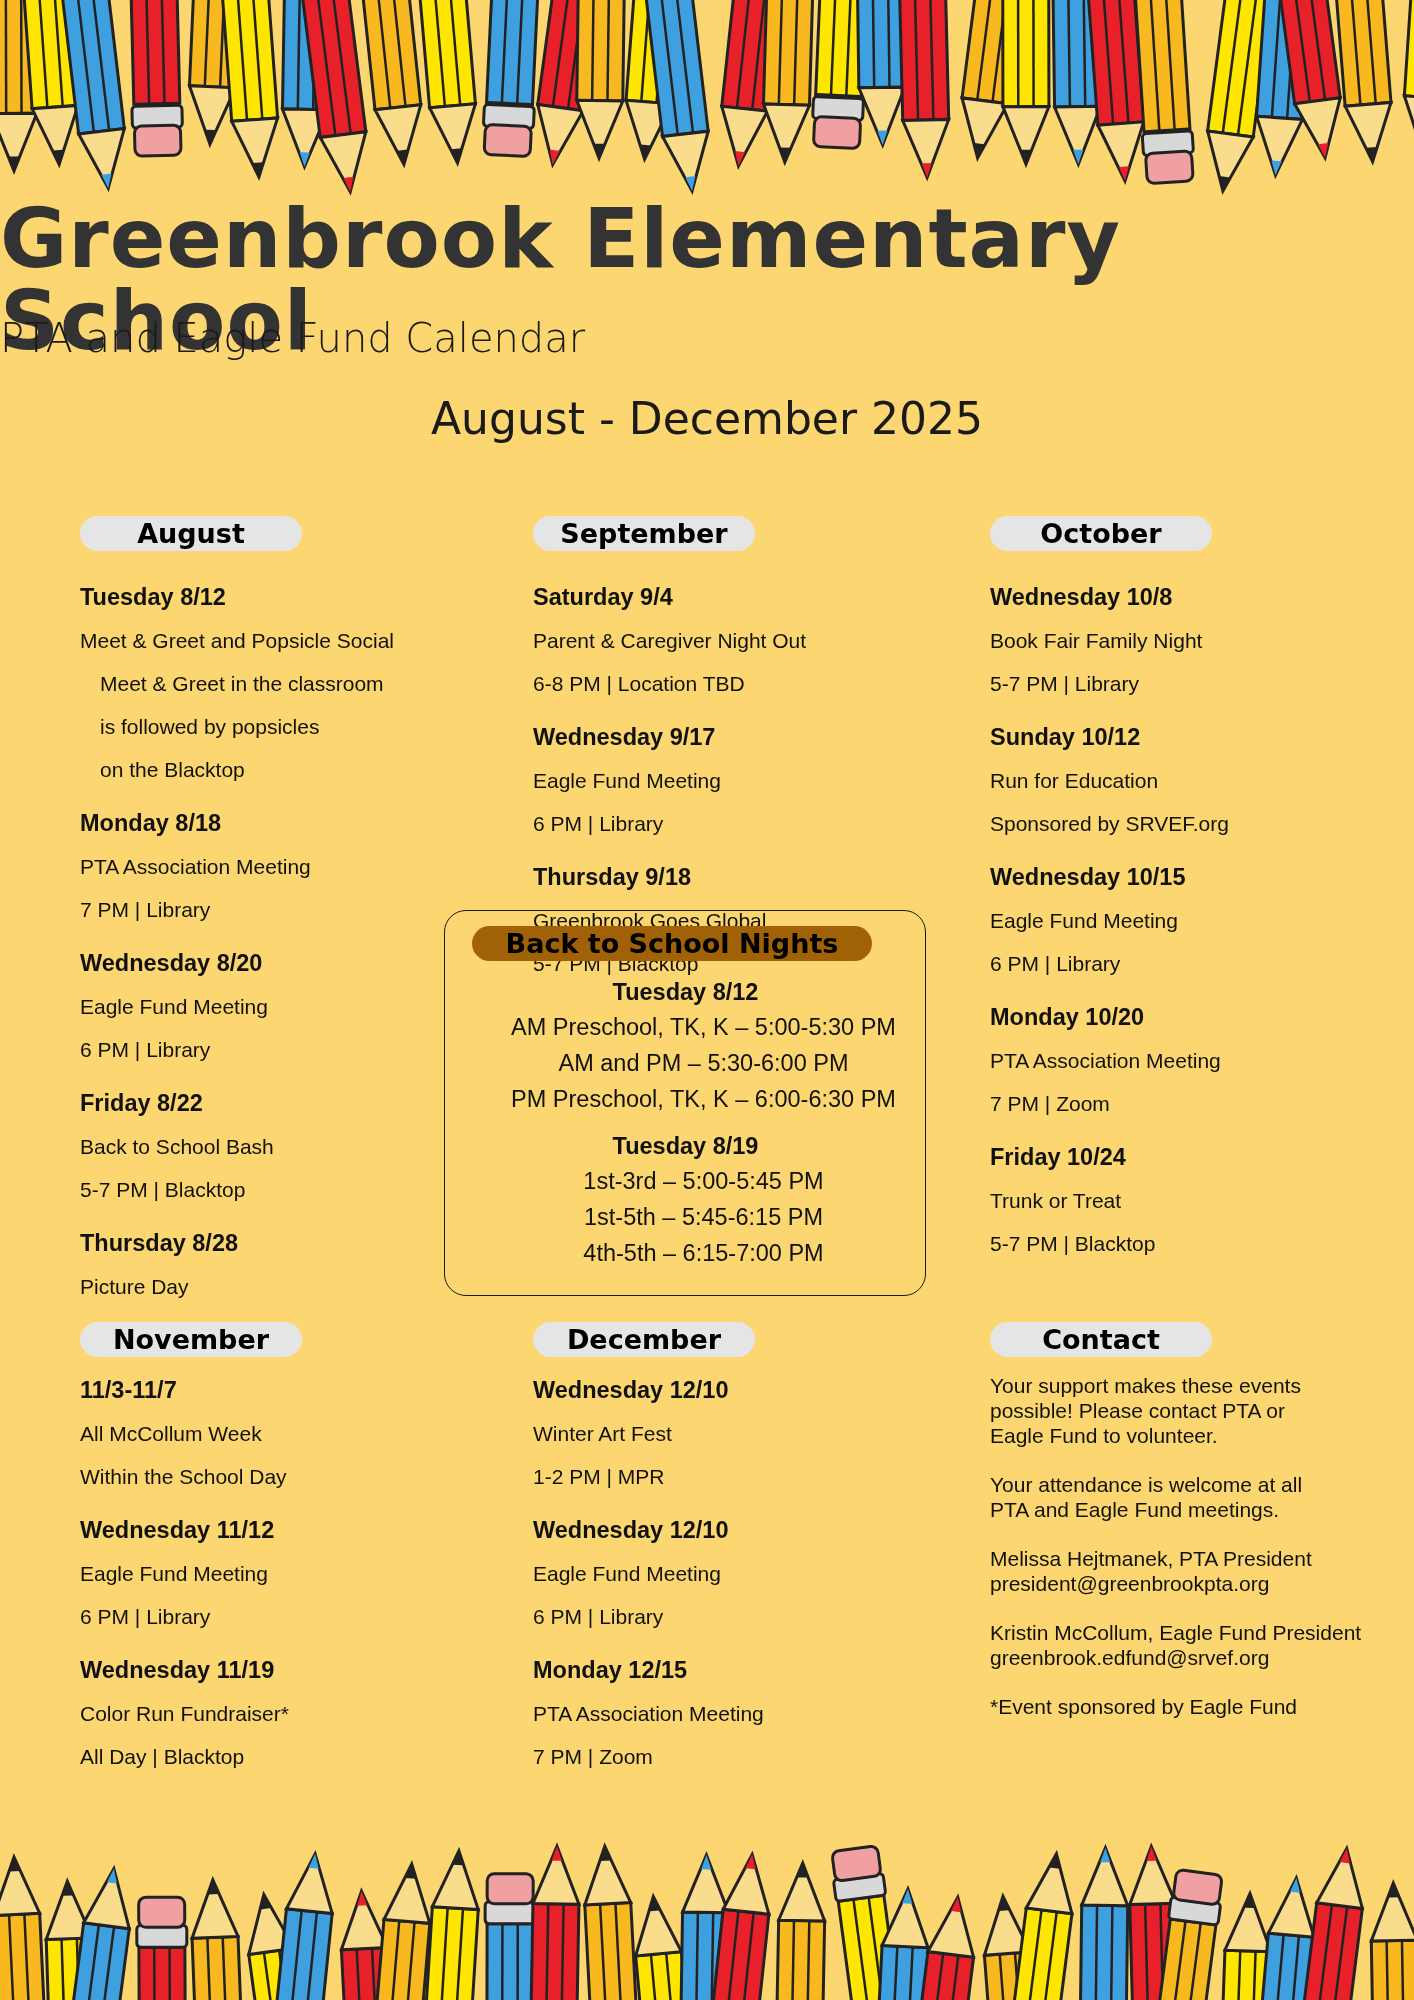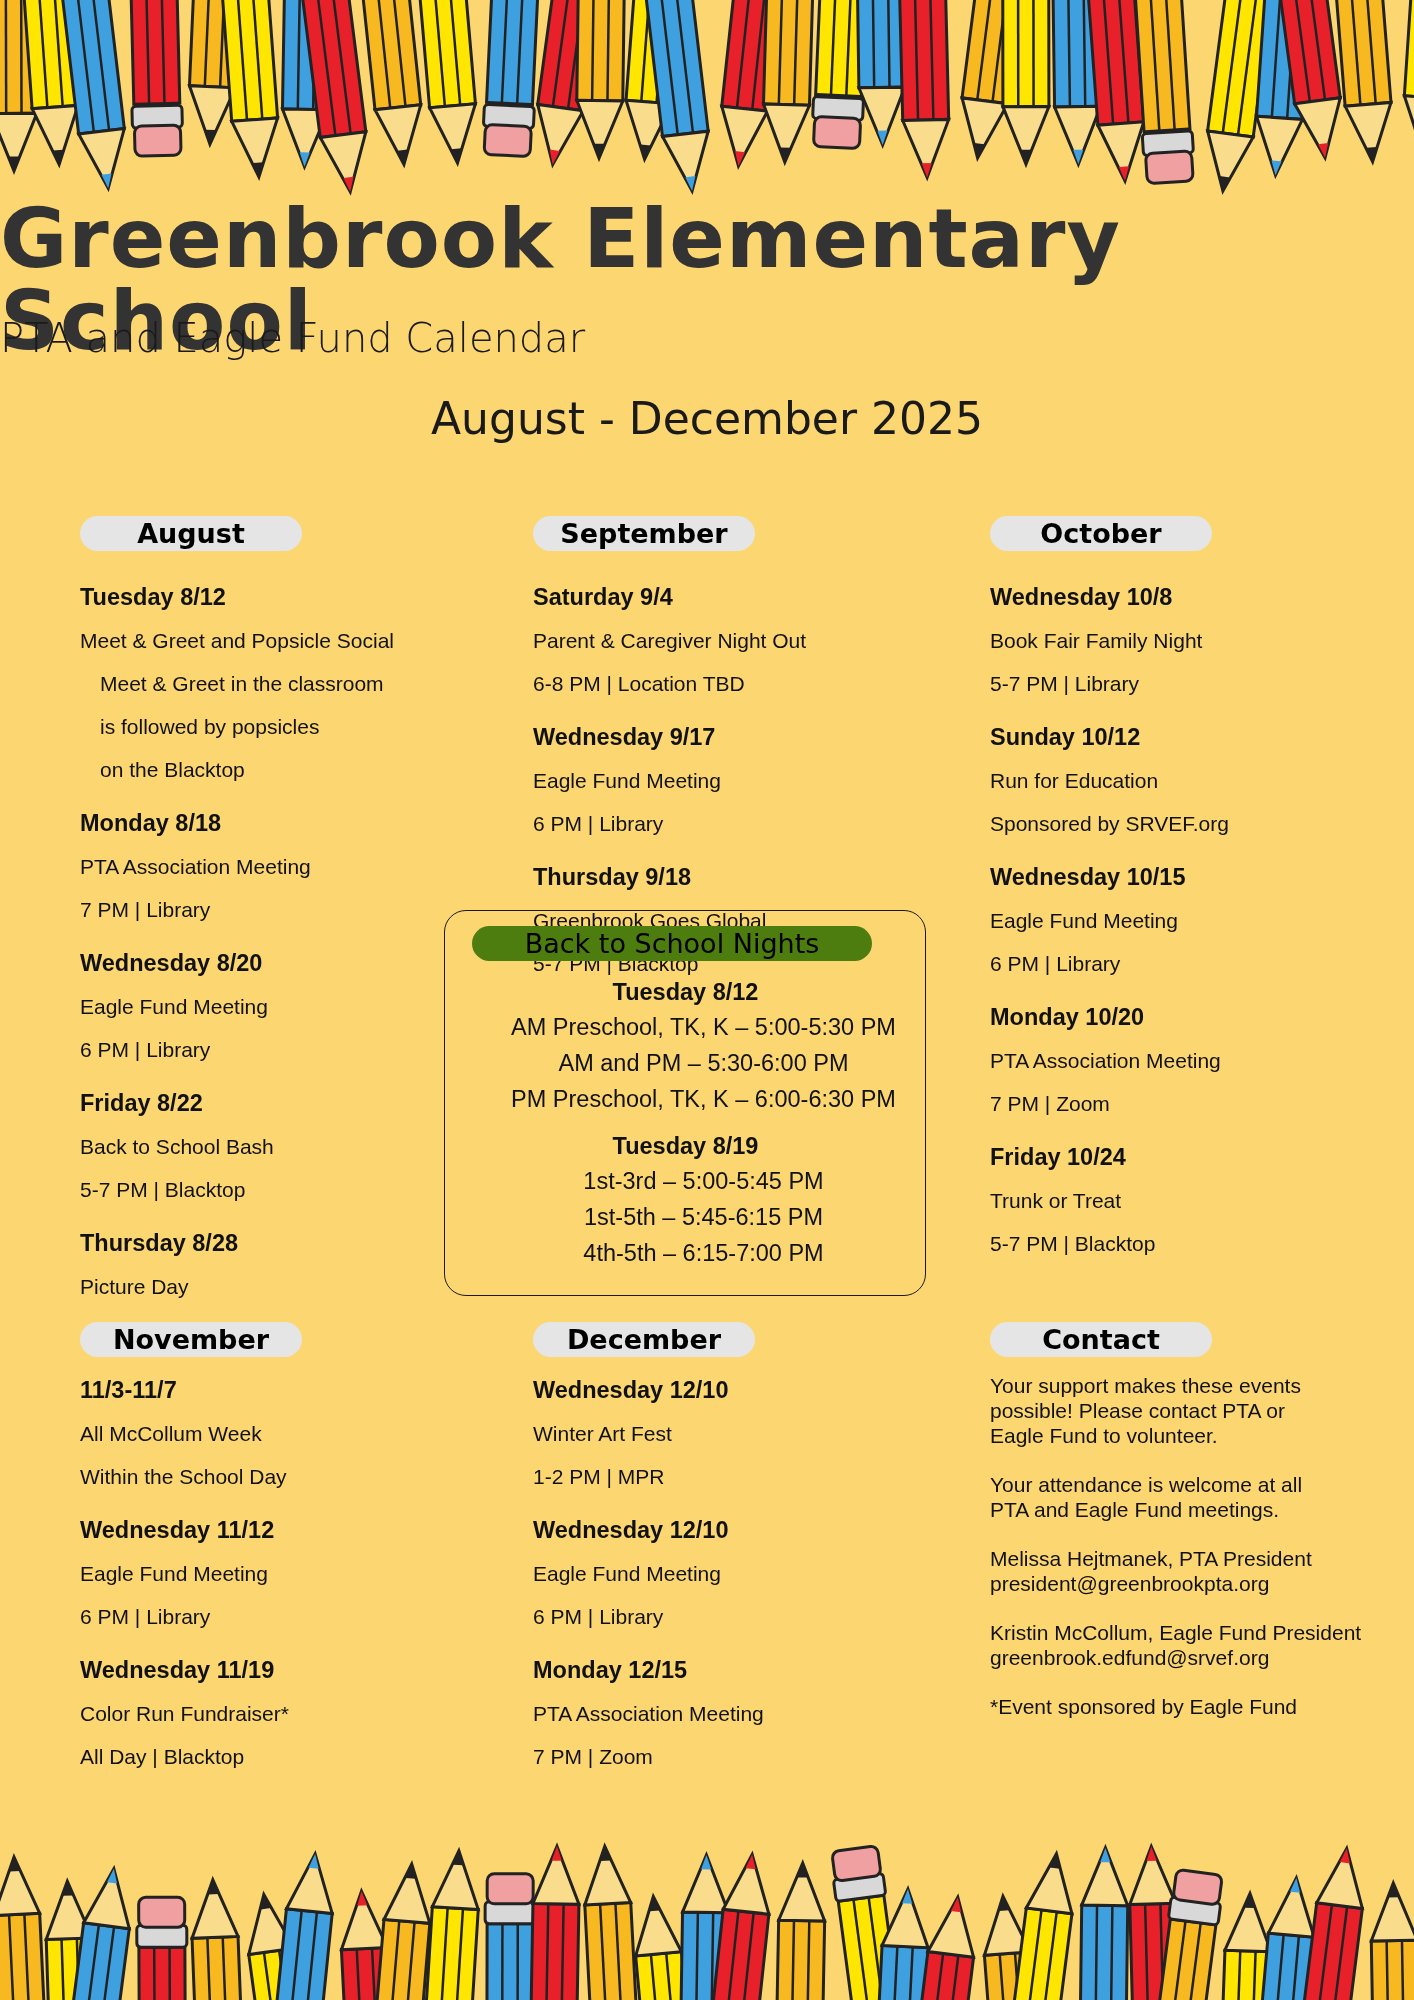--- a/index.html
+++ b/index.html
@@ -37,22 +37,22 @@
   .event { margin-bottom: 27px; }
   .event .date { font-family: "Liberation Sans", sans-serif; font-weight: bold; font-size: 23.5px; line-height: 27px; color: #111; }
   .event .line { font-family: "Liberation Sans", sans-serif; font-size: 21px; line-height: 27px; color: #111; margin-top: 16px; }
   .event .line.indent { padding-left: 20px; }
 
   .bts-box {
     position: absolute; left: 444px; top: 910px; width: 480px; height: 384px;
     border: 1.5px solid #1a1a1a; border-radius: 22px;
   }
   .bts-pill {
-    position: absolute; left: 472px; top: 926px; width: 400px; height: 35px; background: #4d7c0f;
-    border-radius: 18px; text-align: center; font-family: "DejaVu Sans", sans-serif; font-weight: normal;
+    position: absolute; left: 472px; top: 926px; width: 400px; height: 35px; background: #a16207;
+    border-radius: 18px; text-align: center; font-family: "DejaVu Sans", sans-serif; font-weight: bold;
     font-size: 27px; line-height: 35px; color: #000;
   }
   .bts-content { position: absolute; left: 444px; top: 975px; width: 483px; text-align: center; }
   .bts-group { margin-bottom: 12px; }
   .bts-group .date { font-family: "Liberation Sans", sans-serif; font-weight: bold; font-size: 23.5px; line-height: 34px; }
   .bts-group .line { font-family: "Liberation Sans", sans-serif; font-size: 23.5px; line-height: 36px; padding-left: 36px; }
 
   .contact { position: absolute; left: 990px; top: 1369px; width: 420px; }
   .contact p { margin: 4px 0 24px 0; font-family: "Liberation Sans", sans-serif; font-size: 21px; line-height: 25px; color: #111; }
   .contact p span { display: block; }

